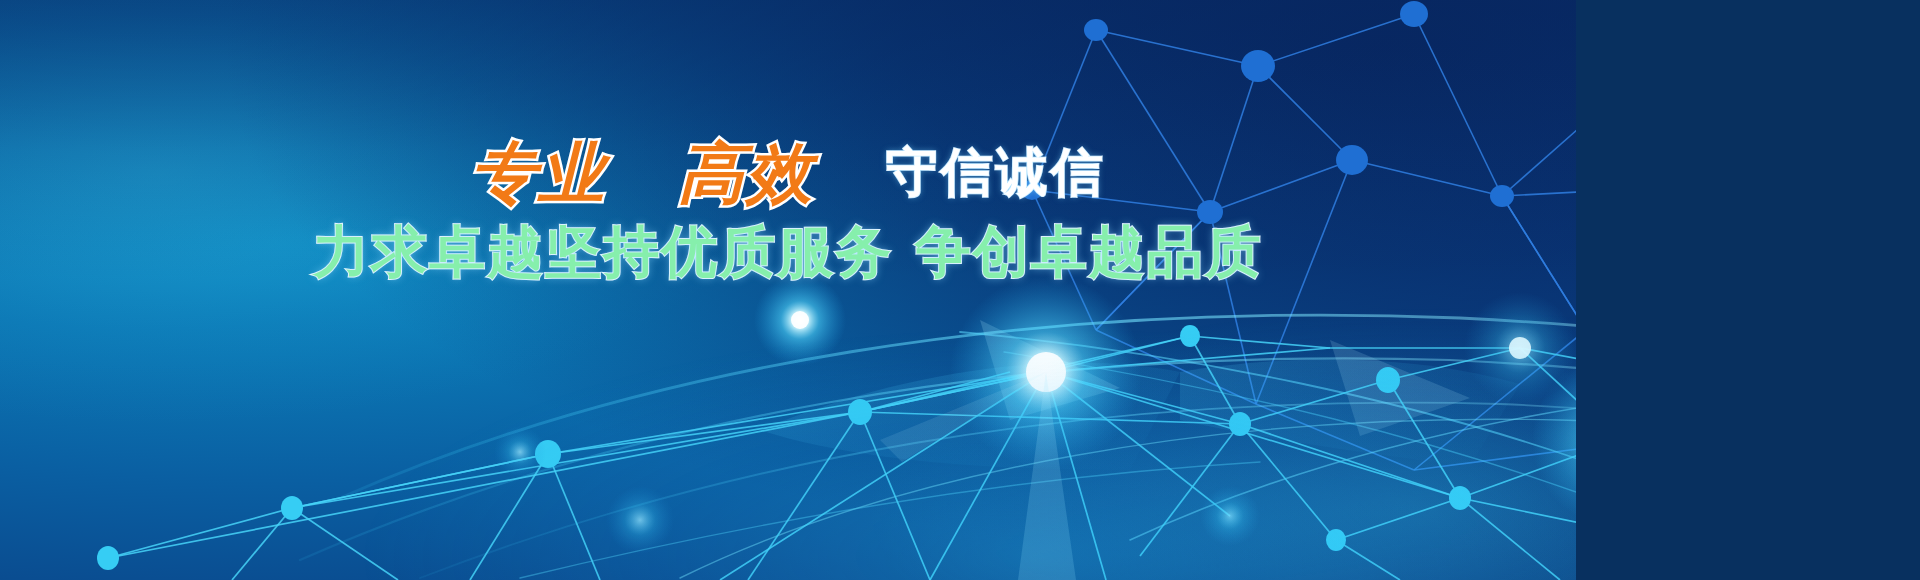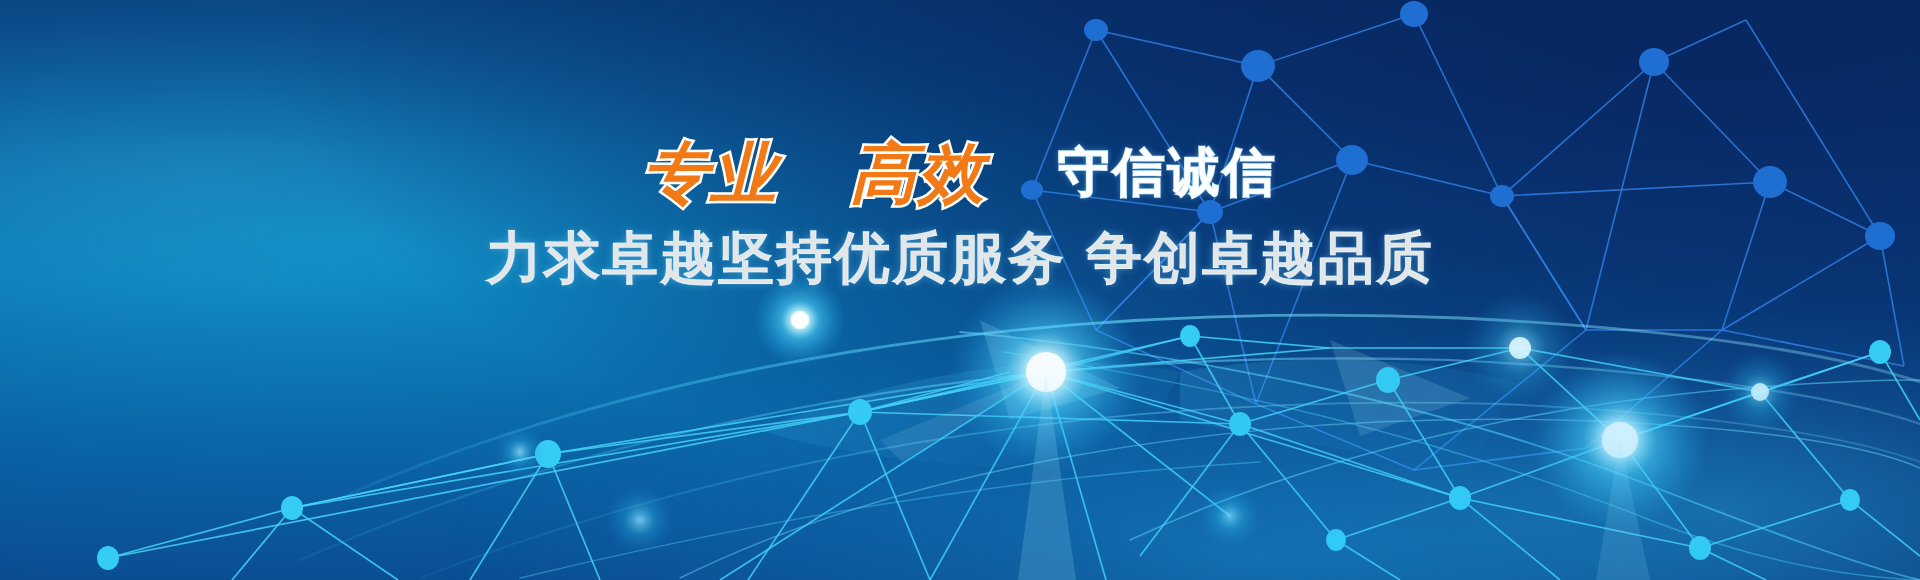--- a/index.html
+++ b/index.html
@@ -1,20 +1,20 @@
 <!DOCTYPE html>
 <html><head>
 <meta charset="utf-8">
 <style>
   html,body{margin:0;padding:0;background:#08305f;}
   body{font-family:"DejaVu Sans","Liberation Sans",sans-serif;}
 
   #banner{
     position:relative;
-    width:1920px;height:580px;
+    width:1576px;height:580px;
     overflow:hidden;
     background:#0b4f93;
   }
 
   
   .bg-base{
     position:absolute;inset:0;
     background:
       radial-gradient(150% 120% at 18% 42%, #0d8cc4 0%, #0b77b4 16%, #0a5fa2 34%, #0a4a8e 52%, #0a3c7d 70%, #093169 100%);
   }
@@ -73,25 +73,24 @@
     font-weight:700;
     -webkit-text-stroke:1.5px #dff1ff;
     paint-order:stroke fill;
     letter-spacing:3px;
     text-shadow:0 0 6px rgba(120,210,255,.55);
     position:relative;
     top:-6px;
   }
   #line2{
     display:block;
-    margin-top:6px;
     font-size:56px;
-    font-weight:400;
+    font-weight:700;
     letter-spacing:2px;
-    color:#e5e5e5;
+    color:#86efac;
     white-space:nowrap;
     -webkit-text-stroke:2px #eaf7ff;
     paint-order:stroke fill;
     text-shadow:0 0 8px rgba(130,215,255,.6), 0 0 2px rgba(255,255,255,.9);
   }
 </style>
 </head>
 <body>
 
 <div id="banner">

